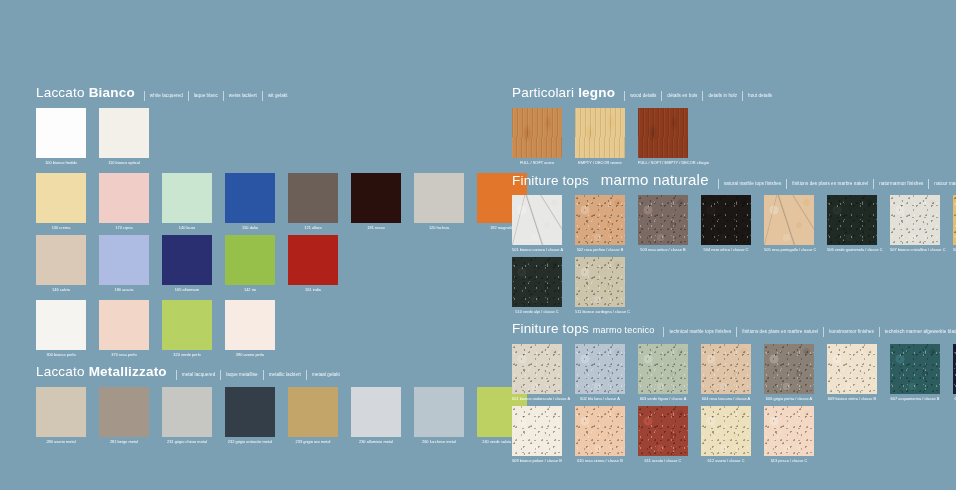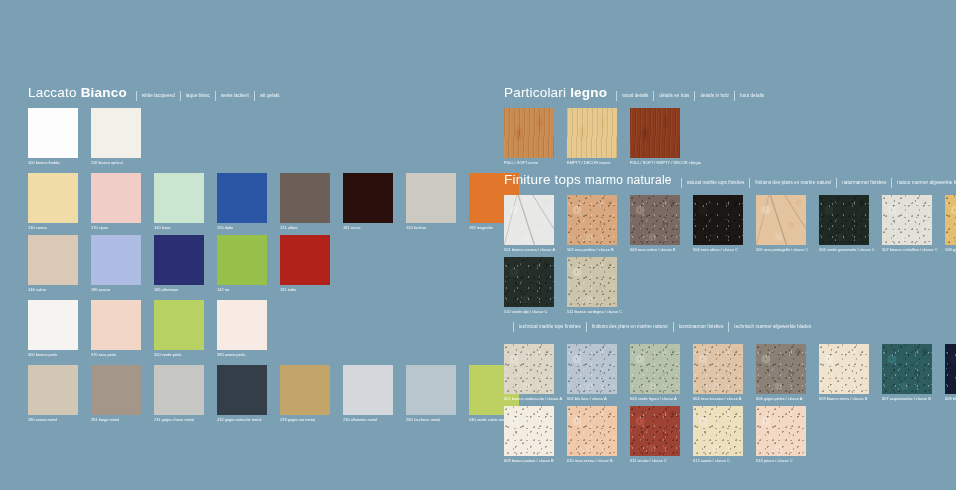--- a/index.html
+++ b/index.html
@@ -14,22 +14,22 @@
     position: relative;
   }
   .page {
     position: absolute;
     inset: 0;
     background: #7ba0b4;
   }
   .columns {
     display: flex;
     position: absolute;
-    left: 4px; top: 0;
-    width: 896px; height: 490px;
+    left: 12px; top: 0;
+    width: 896px; height: 490px; text-align: center;
   }
   .col {
     position: relative;
   }
   .col-left { width: 478px; padding: 86px 0 0 24px; }
   .col-right { width: 478px; padding: 86px 0 4px 22px; }
 
   
   .sec { margin-bottom: 7px; }
   .sec-head {
@@ -245,20 +245,29 @@
                 <div class="caption">320 verde perla</div>
               </div>
               <div class="cell">
                 <div class="chip" style="background: rgb(247, 235, 227);"></div>
                 <div class="caption">390 avorio perla</div>
               </div>
             </div>
           </div>
         </div>
         <div class="sec">
+          <div class="sec-head">
+            <div class="sec-title"><span class="light">Laccato</span> <span class="bold">Metallizzato</span></div>
+            <div class="subs">
+              <span class="sec-sub">metal lacquered</span>
+              <span class="sec-sub">laque metallise</span>
+              <span class="sec-sub">metallic lackiert</span>
+              <span class="sec-sub">metaal gelakt</span>
+            </div>
+          </div>
           <div class="rows">
             <div class="row">
               <div class="cell">
                 <div class="chip" style="background: rgb(210, 198, 180);"></div>
                 <div class="caption">280 avorio metal</div>
               </div>
               <div class="cell">
                 <div class="chip" style="background: rgb(164, 151, 138);"></div>
                 <div class="caption">281 beige metal</div>
               </div>
@@ -313,21 +322,21 @@
               </div>
               <div class="cell">
                 <div class="chip tex woodgrain" style="background: rgb(141, 59, 28);"></div>
                 <div class="caption">FULL / SOFT / EMPTY / DECOR ciliegio</div>
               </div>
             </div>
           </div>
         </div>
         <div class="sec">
           <div class="sec-head">
-            <div class="sec-title"><span class="light">Finiture tops</span> <span class="light" style="font-size: 12px;">marmo naturale</span></div>
+            <div class="sec-title"><span class="light">Finiture tops</span> <span class="light" style="font-size: 15px; margin-left: 8px;">marmo naturale</span></div>
             <div class="subs">
               <span class="sec-sub">natural marble tops finishes</span>
               <span class="sec-sub">finitions des plans en marbre naturel</span>
               <span class="sec-sub">naturmarmor finishes</span>
               <span class="sec-sub">natuur marmer afgewerkte bladen</span>
             </div>
           </div>
           <div class="rows">
             <div class="row">
               <div class="cell">
@@ -370,20 +379,21 @@
               </div>
               <div class="cell">
                 <div class="chip tex speck" style="background: rgb(205, 196, 172);"></div>
                 <div class="caption">511 bianco sardegna / classe C</div>
               </div>
             </div>
           </div>
         </div>
         <div class="sec">
           <div class="sec-head">
+            <div class="sec-title"><span class="light">Finiture tops</span> <span class="light" style="font-size: 9px;">marmo tecnico</span></div>
             <div class="subs">
               <span class="sec-sub">technical marble tops finishes</span>
               <span class="sec-sub">finitions des plans en marbre naturel</span>
               <span class="sec-sub">kunstmarmor finishes</span>
               <span class="sec-sub">technisch marmer afgewerkte bladen</span>
             </div>
           </div>
           <div class="rows">
             <div class="row">
               <div class="cell">

